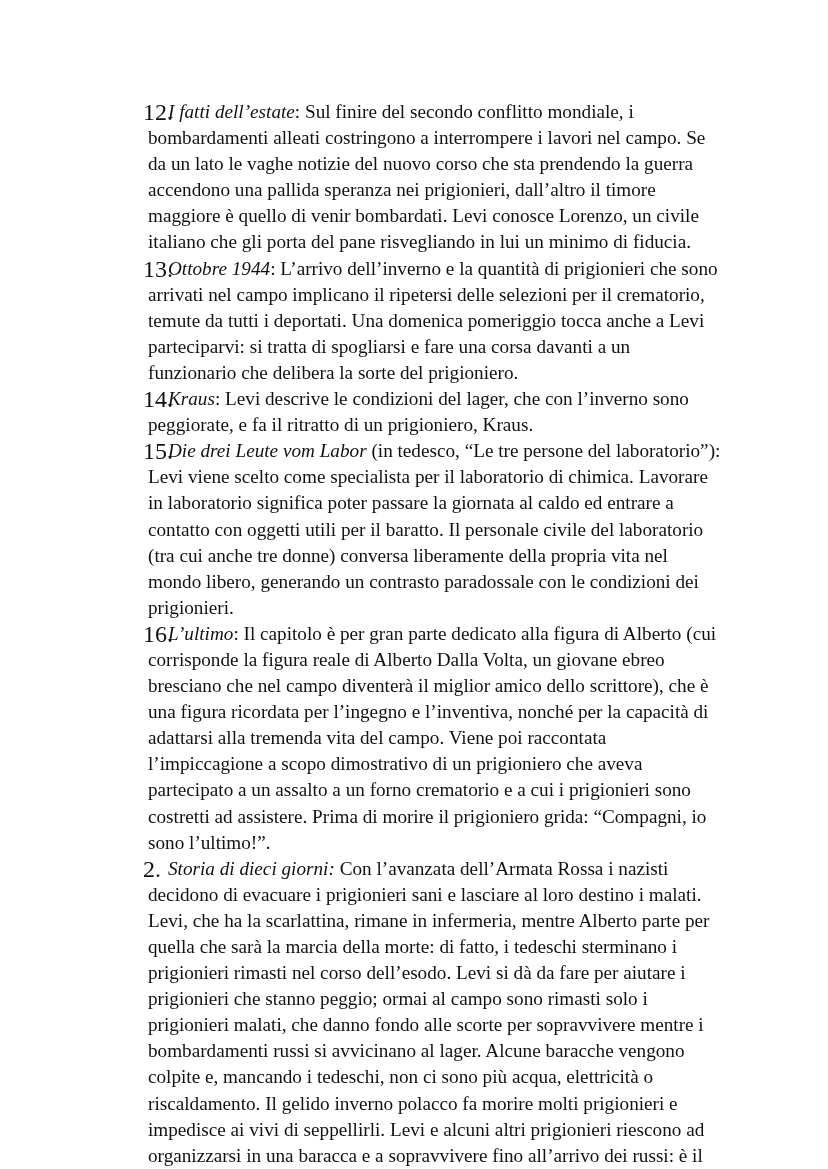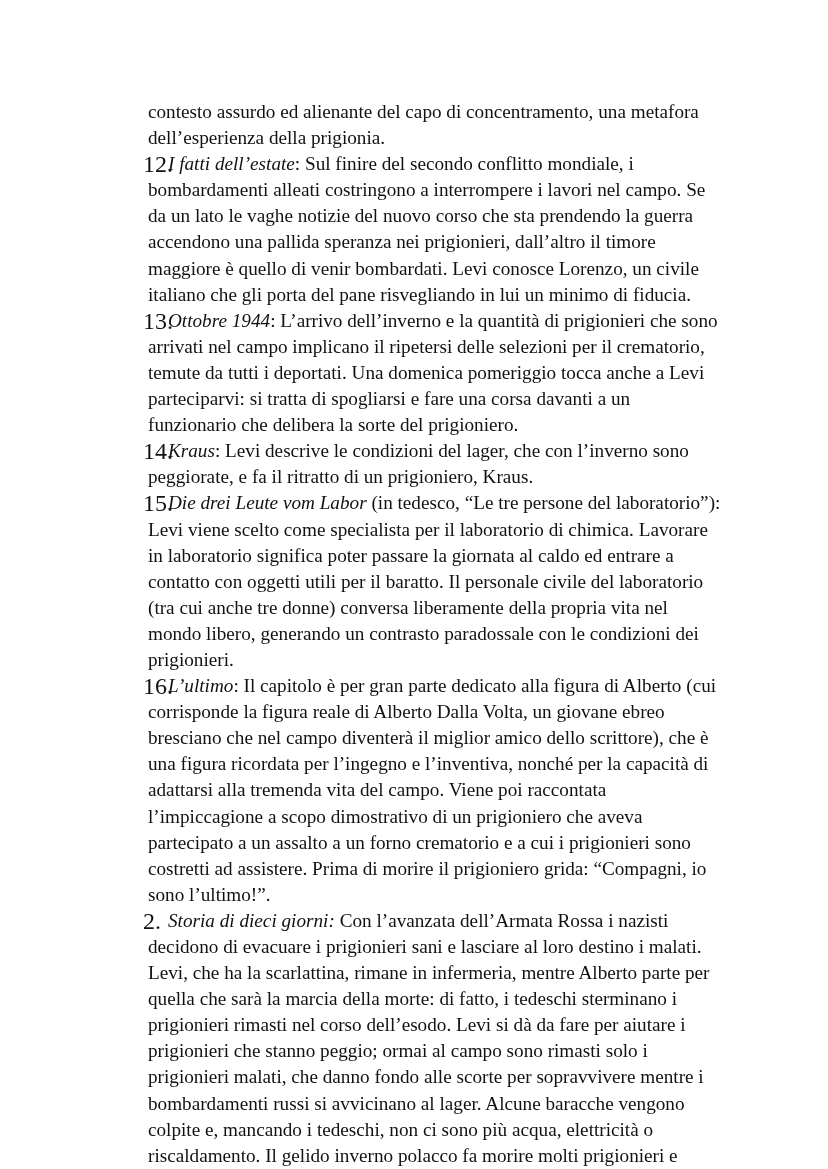--- a/index.html
+++ b/index.html
@@ -64,21 +64,20 @@
     font-style: italic;
     margin-left: 20px;
   }
 </style>
 </head>
 <body>
 
 <div class="page">
   <div class="text-block">
 
-    <p class="cont-para">contesto assurdo ed alienante del capo di concentramento, una metafora dell’esperienza della prigionia.</p>
 
     <ol class="list">
 
       <li>
         <span class="marker">12.</span>
         <span class="item-body"><span class="title-it">I fatti dell’estate</span><span>: </span><span>Sul finire del secondo conflitto mondiale, i bombardamenti alleati costringono a interrompere i lavori nel campo. Se da un lato le vaghe notizie del nuovo corso che sta prendendo la guerra accendono una pallida speranza nei prigionieri, dall’altro il timore maggiore è quello di venir bombardati. Levi conosce Lorenzo, un civile italiano che gli porta del pane risvegliando in lui un minimo di fiducia.</span></span>
       </li>
 
       <li>
         <span class="marker">13.</span>

